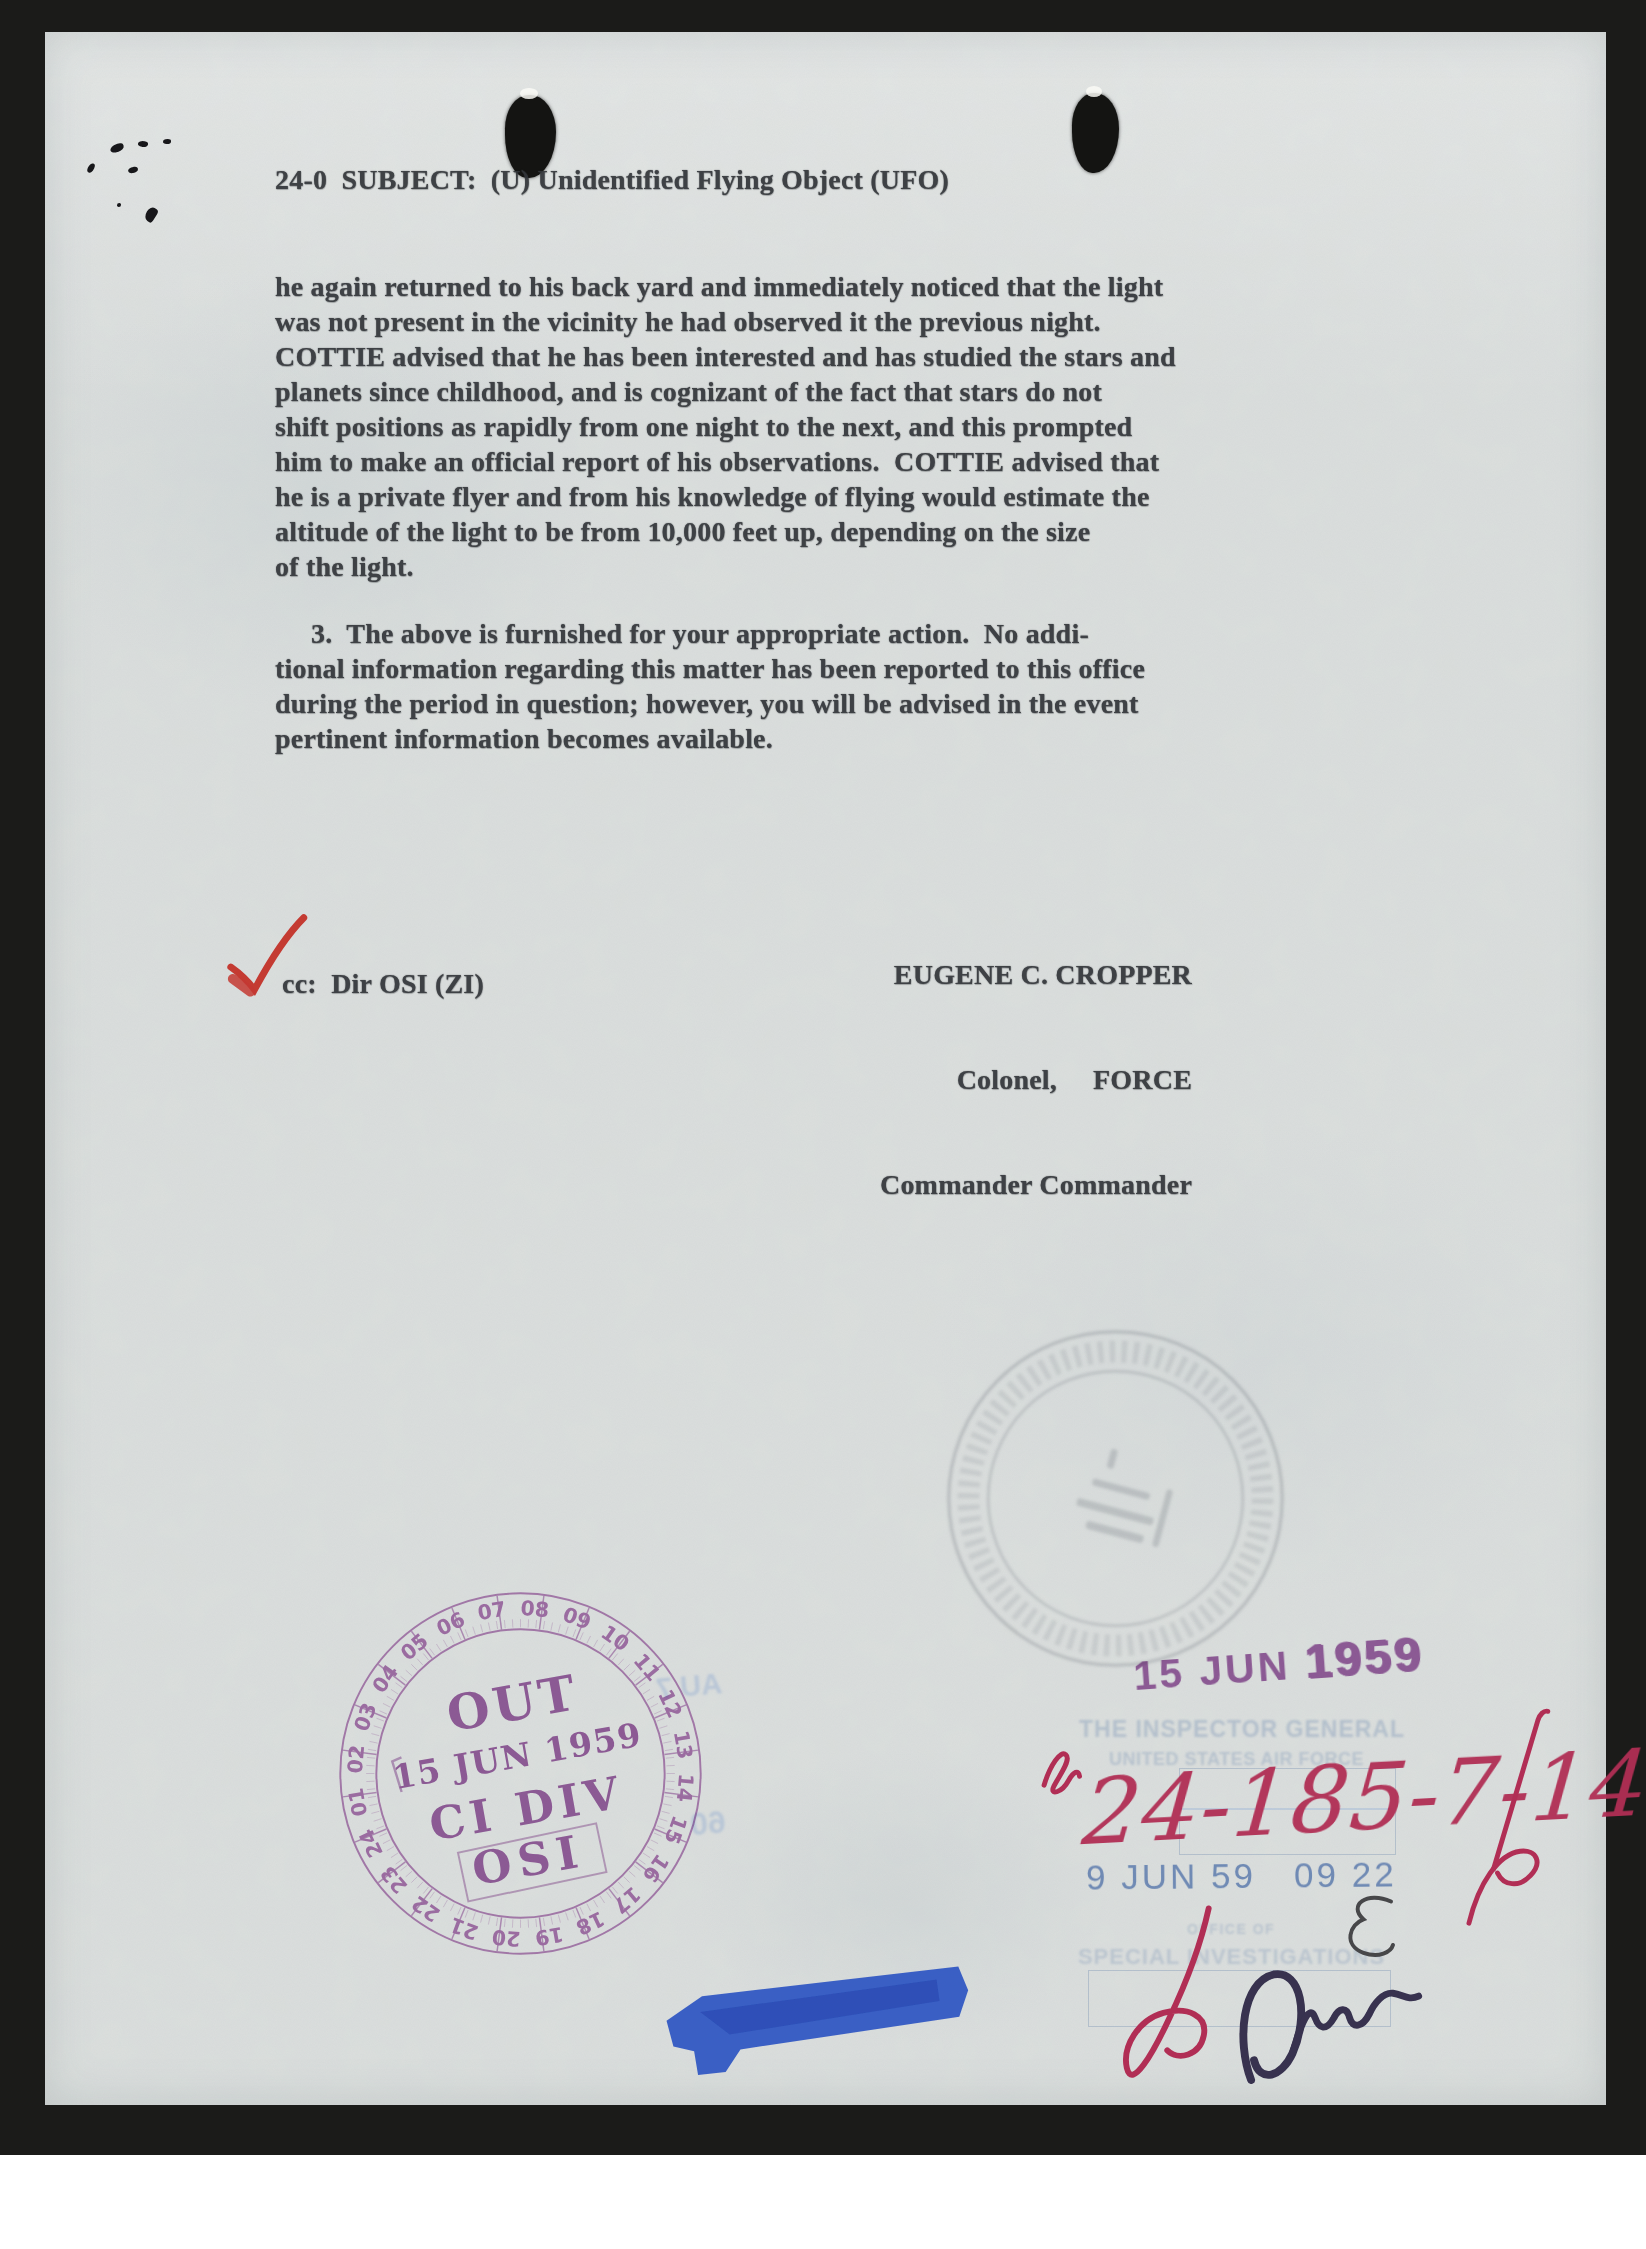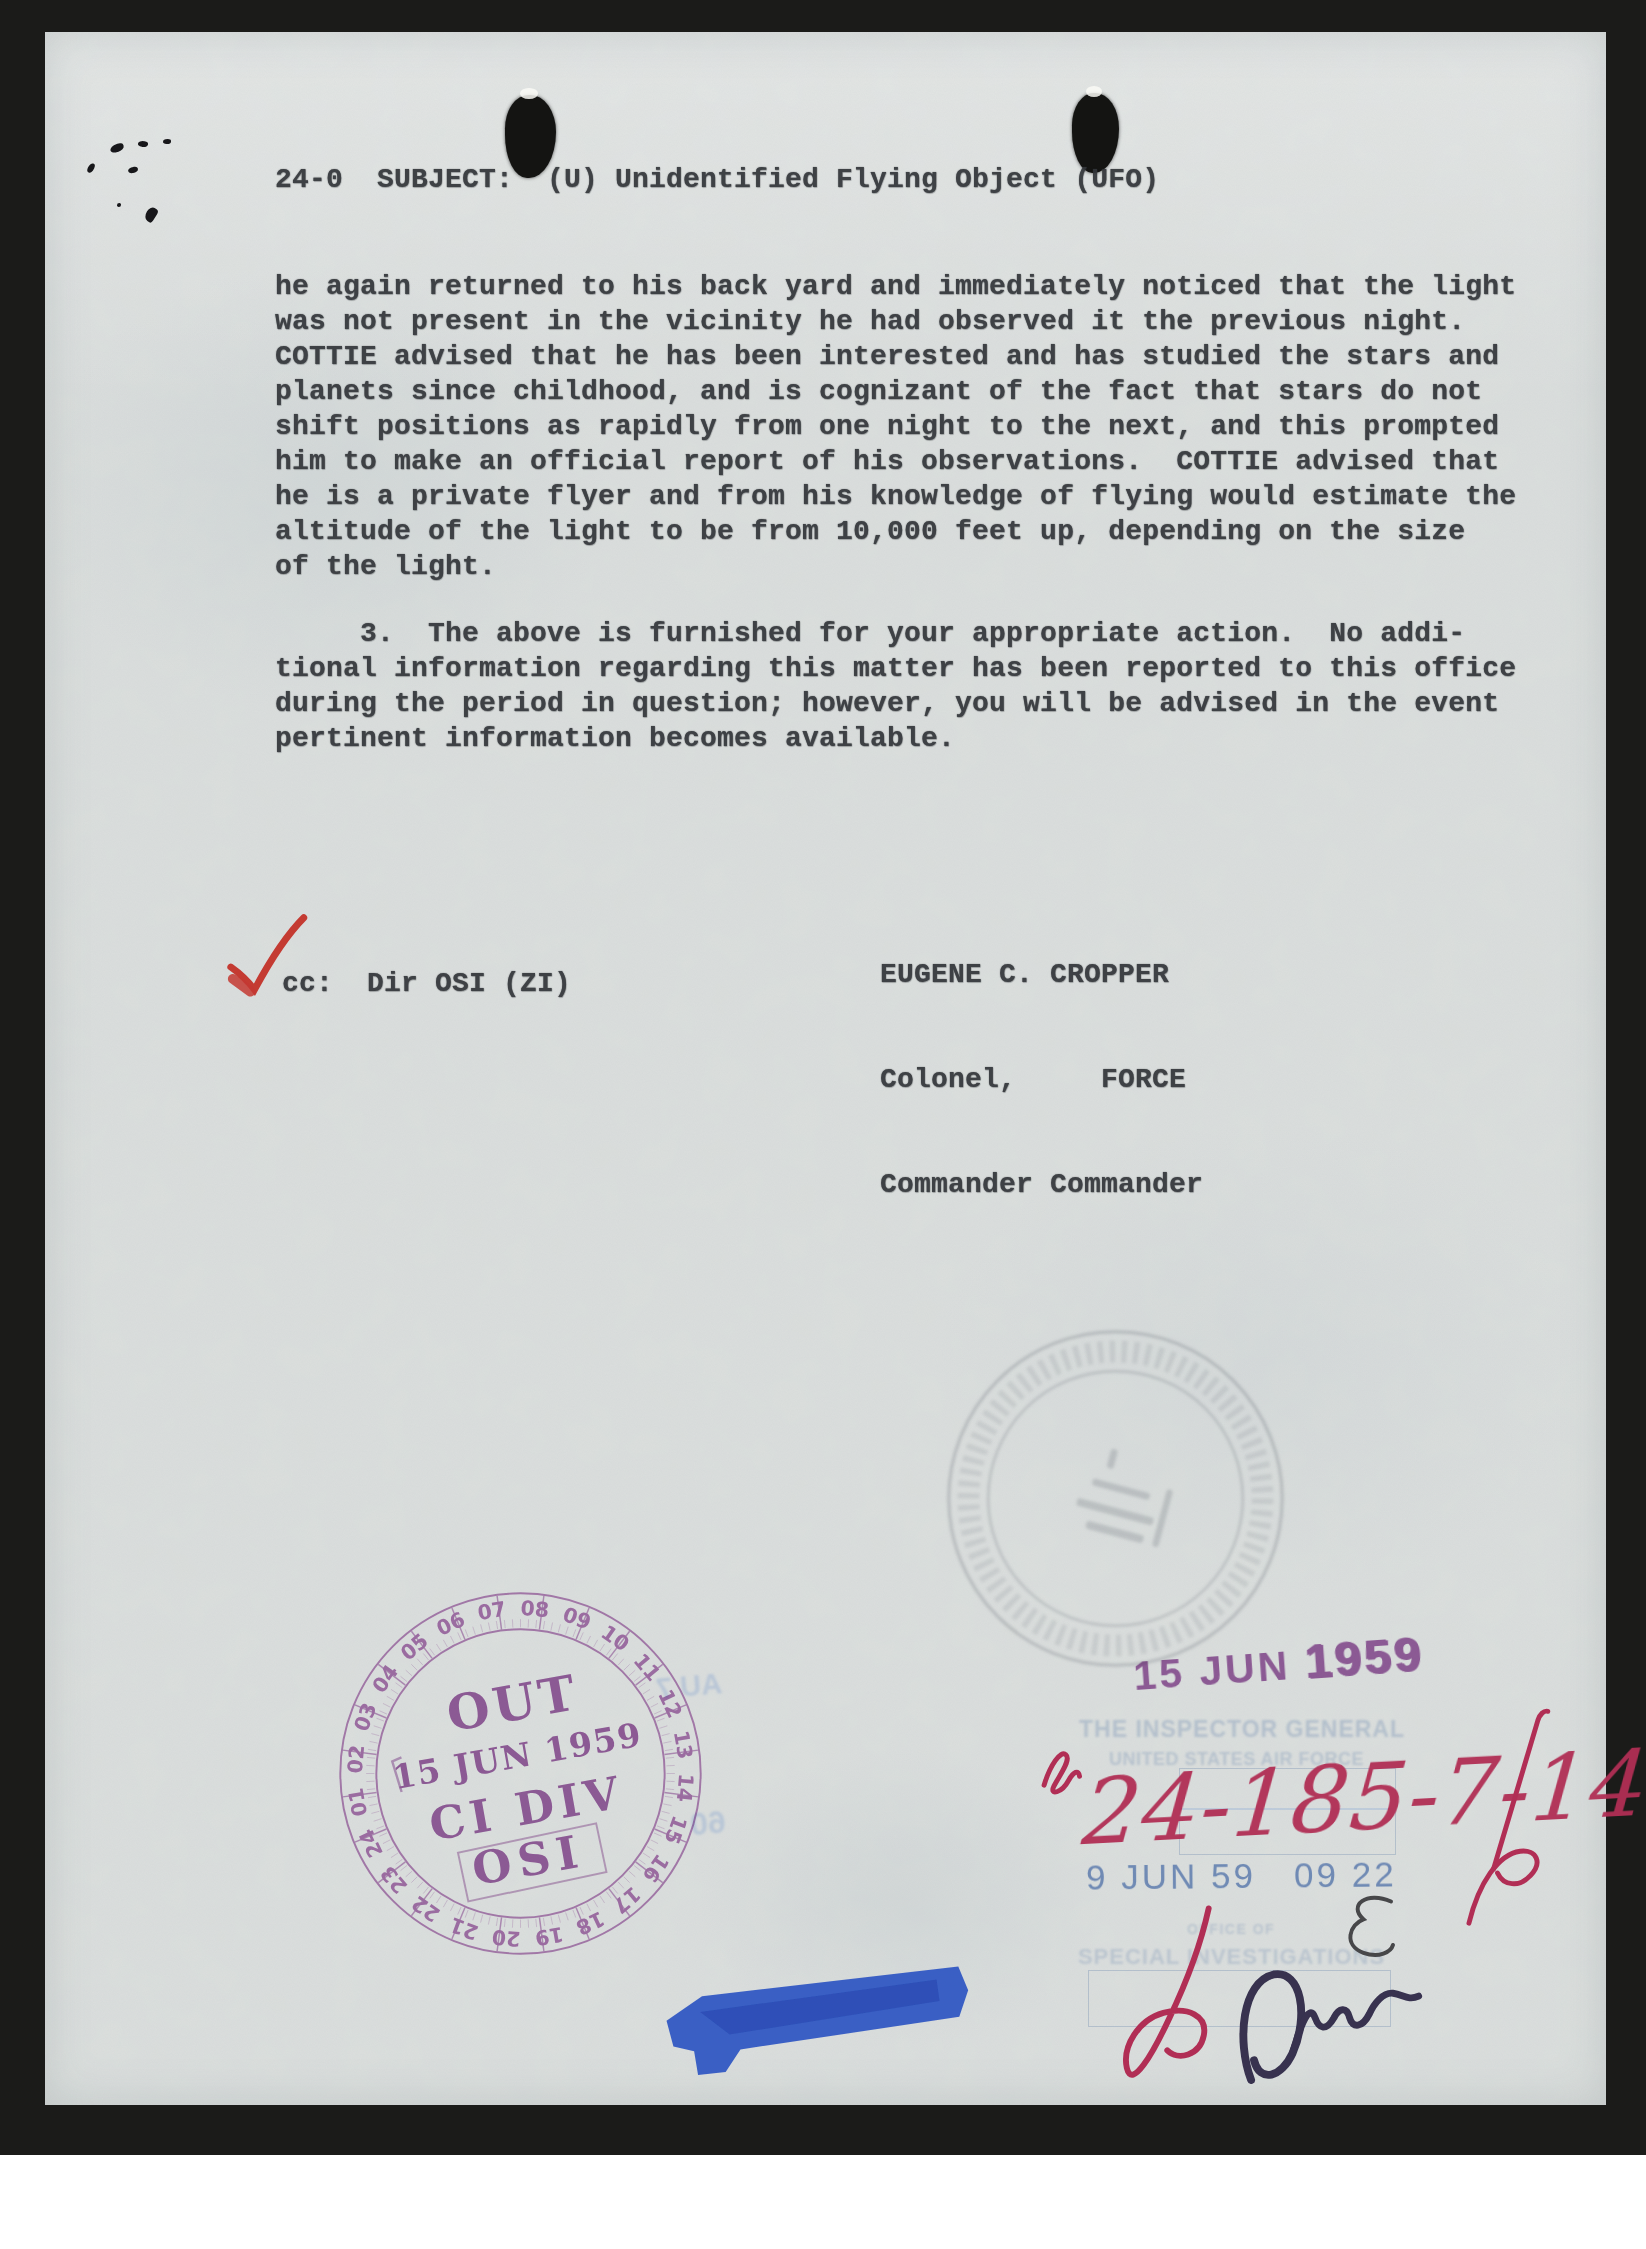--- a/index.html
+++ b/index.html
@@ -26,27 +26,27 @@
   .grain { position:absolute; left:45px; top:32px; pointer-events:none; }
   
   .hole { position:absolute; background:#141412; border-radius:48% 52% 55% 45% / 42% 46% 58% 54%;
           box-shadow:0 0 3.5px rgba(10,10,10,.7); }
   .hole::before { content:""; position:absolute; left:30%; top:-7px; width:34%; height:11px;
           background:rgba(250,250,246,.85); border-radius:50%; }
   .speck { position:absolute; background:#17171a; border-radius:60% 40% 55% 45%; }
   
   .tw {
     position:absolute; color:var(--ink,#33363a);
-    font-family:Liberation Mono, monospace;
+    font-family:Liberation Serif, serif;
     font-weight:bold; font-size:28px; line-height:35px; white-space:pre;
     text-shadow:0 0 1.3px rgba(51,54,58,.75), 0.5px 0.5px 0.7px rgba(51,54,58,.28);
     opacity:.93; letter-spacing:0.2px;
   }
   .tw .tw-line { white-space:pre; }
-  .tw-sig { line-height:35px; }
+  .tw-sig { line-height:35px;text-align:right; }
   
   .stamp-svg { position:absolute; mix-blend-mode:multiply; }
   .out-stamp { filter:blur(0.6px); opacity:.9; }
   .out-stamp .ring-num { font-family:"DejaVu Sans",sans-serif; font-weight:bold; font-size:42px;
       fill:var(--stamp_purple_light,#ae6fb4); }
   .out-stamp .center-txt { font-family:"DejaVu Serif","Liberation Serif",serif; font-weight:bold;
       fill:var(--stamp_purple,#9a57a3); text-anchor:middle; }
   .ghost-stamp { filter:blur(1.7px); opacity:.55; }
   .date-stamp-right {
     position:absolute; left:1133px; top:1636px; transform:rotate(-4deg);

